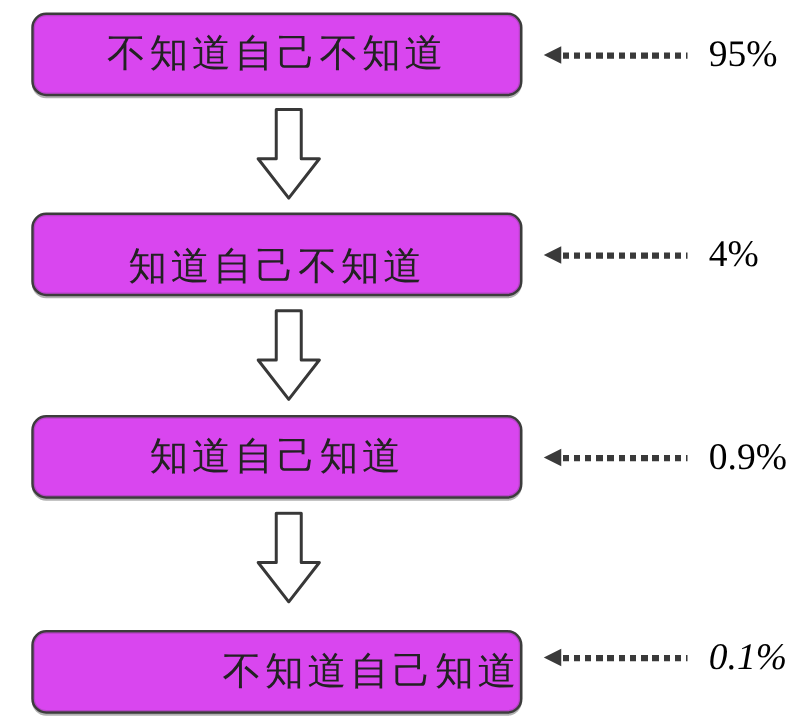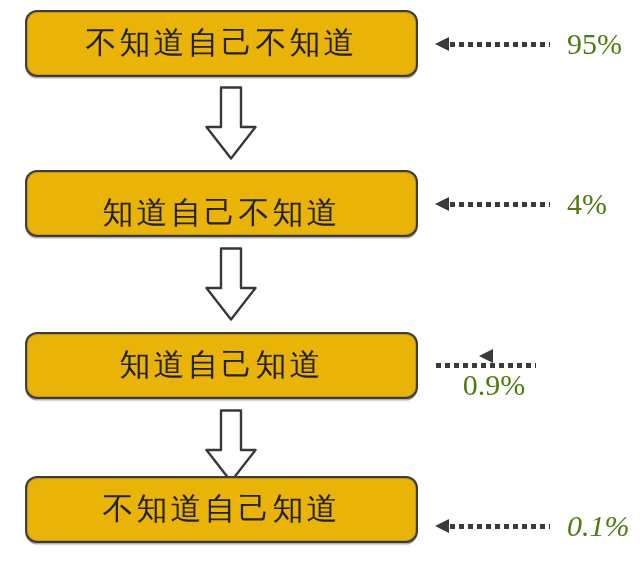--- a/index.html
+++ b/index.html
@@ -21,38 +21,38 @@
   }
   
   .box {
     position: absolute;
     left: 25px;
     width: 393px;
     height: 67px;
     box-sizing: border-box;
     border: 2.5px solid #3c3c3c;
     border-radius: 12px;
-    background: #eab308;
+    background: #d946ef;
     display: flex;
     align-items: center;
     justify-content: center;
     box-shadow: 0 2px 0 -0.5px rgba(60,60,60,0.40),
                 inset 0 0 0 1px rgba(60,60,60,0.22);
   }
   .box-label {
     font-size: 31px;
     letter-spacing: 3px;
     color: #222222;
     white-space: nowrap;
     transform: translateY(-1px);
   }
   .b1 { top: 10px; }
   .b2 { top: 170px; align-items: flex-end; }
   .b3 { top: 332px; }
-  .b4 { top: 476px; }
+  .b4 { top: 504px; justify-content: flex-end; }
 
   
   .down-arrow {
     position: absolute;
     left: 205px;
     width: 52px;
     height: 74px;
   }
   .a1 { top: 86px; }
   .a2 { top: 247px; }
@@ -61,21 +61,21 @@
   
   .annotation {
     position: absolute;
     left: 435px;
     height: 34px;
     display: flex;
     align-items: center;
   }
   .n1 { top: 27px; }
   .n2 { top: 187px; }
-  .n3 { top: 349px; flex-direction: column; }
+  .n3 { top: 349px; }
   .n4 { top: 509px; font-style: italic; }
   .arrowhead {
     width: 0;
     height: 0;
     border-top: 7px solid transparent;
     border-bottom: 7px solid transparent;
     border-right: 14px solid #3a3a3a;
     flex: none;
   }
   .dots {
@@ -83,21 +83,21 @@
     height: 5px;
     margin-left: 1px;
     background: repeating-linear-gradient(90deg,
       #3a3a3a 0px, #3a3a3a 5px,
       transparent 5px, transparent 9px);
     flex: none;
   }
   .percent {
     margin-left: 17px;
     font-size: 30px;
-    color: #4d7c0f;
+    color: #000000;
     white-space: nowrap;
   }
 </style>
 </head>
 <body>
 
 <div class="canvas">
 
   <div class="box b1">
     <span class="box-label">不知道自己不知道</span>

